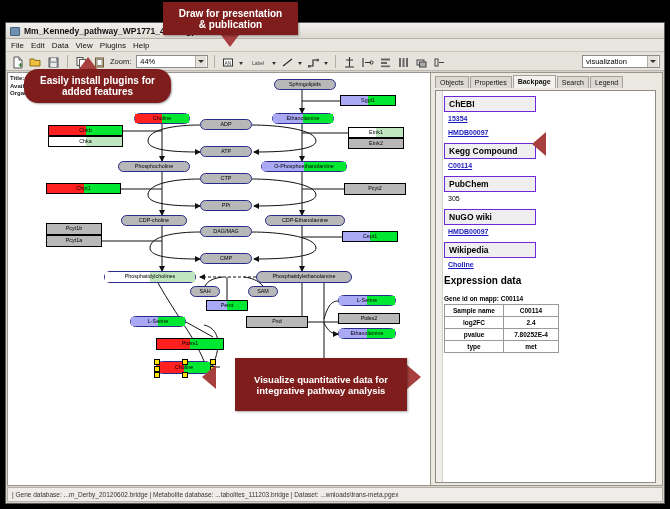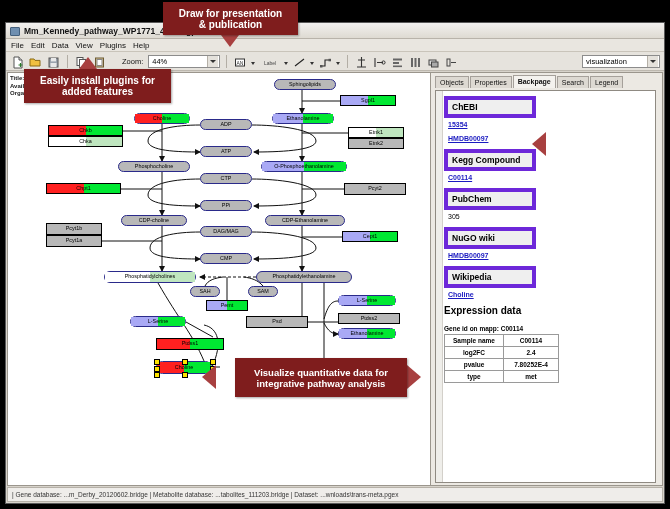--- a/index.html
+++ b/index.html
@@ -17,21 +17,21 @@
   .title-text{font-size:8.5px;color:#111;font-weight:bold;white-space:nowrap;overflow:hidden;}
 
   .menubar{height:13px;display:flex;align-items:center;gap:7px;padding:0 5px;font-size:8px;color:#111;
     background:#e9e6e0;border-bottom:1px solid #c9c4ba;box-sizing:border-box;}
   .menubar span{cursor:default;}
 
   .toolbar{height:19px;background:#e6e3dd;border-bottom:1px solid #bdb8af;display:flex;align-items:center;
     padding:0 4px;box-sizing:border-box;gap:3px;}
   .tb-ico{width:13px;height:13px;border:1px solid transparent;display:inline-block;position:relative;}
   .sep{width:1px;height:13px;background:#b3aea5;margin:0 3px;}
-  .zoom-lbl{font-size:7.5px;color:#111;margin:0 2px 0 12px;}
+  .zoom-lbl{font-size:7.5px;color:#111;margin:0 2px 0 0;}
   .zoom-combo{width:72px;height:13px;background:#fff;border:1px solid #8c8c8c;display:flex;align-items:center;
     justify-content:space-between;font-size:7.5px;padding:0 1px 0 3px;box-sizing:border-box;}
   .combo-arrow{width:10px;height:11px;background:#e4e1db;border-left:1px solid #b5b0a7;
     display:flex;align-items:center;justify-content:center;}
   .combo-arrow i{width:0;height:0;border-left:3px solid transparent;border-right:3px solid transparent;
     border-top:3px solid #333;display:block;}
   .tb-mini-arrow{width:0;height:0;border-left:2.5px solid transparent;border-right:2.5px solid transparent;
     border-top:3px solid #333;margin:5px 1px 0 0;}
 
   
@@ -60,21 +60,21 @@
 
   
   .tabs{display:flex;align-items:flex-end;height:13px;padding-left:4px;gap:1px;margin-top:2px;}
   .tab{font-size:7px;padding:1px 4px 1px;border:1px solid #a5a09a;border-bottom:none;background:#ddd9d2;
     color:#111;line-height:9px;}
   .tab.active{background:#f4f2ee;font-weight:bold;padding-bottom:2px;}
   .panel-body{position:absolute;left:4px;top:17px;right:6px;bottom:2px;background:#fff;border:1px solid #8f8a82;
     overflow:hidden;}
   .bp-scroll{position:absolute;left:0;top:0;width:6px;bottom:0;background:#efeeea;border-right:1px solid #d3d0ca;}
   .bp-inner{position:absolute;left:8px;top:5px;right:3px;bottom:2px;}
-  .db-head{border:4px solid #6d28d9;background:#efefef;font-size:8.5px;font-weight:bold;color:#000;
+  .db-head{border:1px solid #6d28d9;background:#efefef;font-size:8.5px;font-weight:bold;color:#000;
     padding:2px 4px;width:92px;box-sizing:border-box;margin-bottom:3px;}
   .db-link{font-size:7px;color:#1a1ac0;text-decoration:underline;font-weight:bold;margin:0 0 7px 4px;display:block;}
   .db-plain{font-size:7px;color:#000;margin:0 0 7px 4px;display:block;}
   .exp-title{font-size:10px;font-weight:bold;color:#000;margin:2px 0 9px 0;}
   .gene-id{font-size:6.5px;font-weight:bold;color:#000;margin-bottom:2px;}
   table.dt{border-collapse:collapse;}
   table.dt td{border:1px solid #9a9a9a;font-size:6.5px;font-weight:bold;text-align:center;padding:2px 3px;
     color:#000;background:#fff;}
   table.dt td.k{width:52px;}
   table.dt td.v{width:48px;}
@@ -511,28 +511,28 @@
       <span>| Gene database: ...m_Derby_20120602.bridge | Metabolite database: ...tabolites_111203.bridge | Dataset: ...wnloads\trans-meta.pgex</span>
     </div>
   </div>
 
   <div class="callout" style="left:163px;top:2px;width:135px;height:33px;font-size:10px;flex-direction:column;">
     <span>Draw for presentation</span>
     <span>&amp; publication</span>
   </div>
   <div class="arrow-down" style="left:221px;top:35px;"></div>
 
-  <div class="callout" style="left:24px;top:69px;width:147px;height:34px;font-size:10px;flex-direction:column;">
+  <div class="callout" style="left:24px;top:69px;width:147px;height:34px;font-size:10px;flex-direction:column;border-radius:14px;">
     <span>Easily install plugins for</span>
     <span>added features</span>
   </div>
   <div class="arrow-up" style="left:79px;top:57px;"></div>
 
   <div class="arrow-left" style="left:532px;top:132px;"></div>
 
-  <div class="callout" style="left:235px;top:358px;width:172px;height:39px;font-size:9.5px;flex-direction:column;">
+  <div class="callout" style="left:235px;top:358px;width:172px;height:53px;font-size:9.5px;flex-direction:column;">
     <span>Visualize quantitative data  for</span>
     <span>integrative pathway analysis</span>
   </div>
   <div class="arrow-left" style="left:202px;top:365px;"></div>
   <div class="arrow-right" style="left:407px;top:365px;"></div>
 
 </div>
 
 </body></html>

